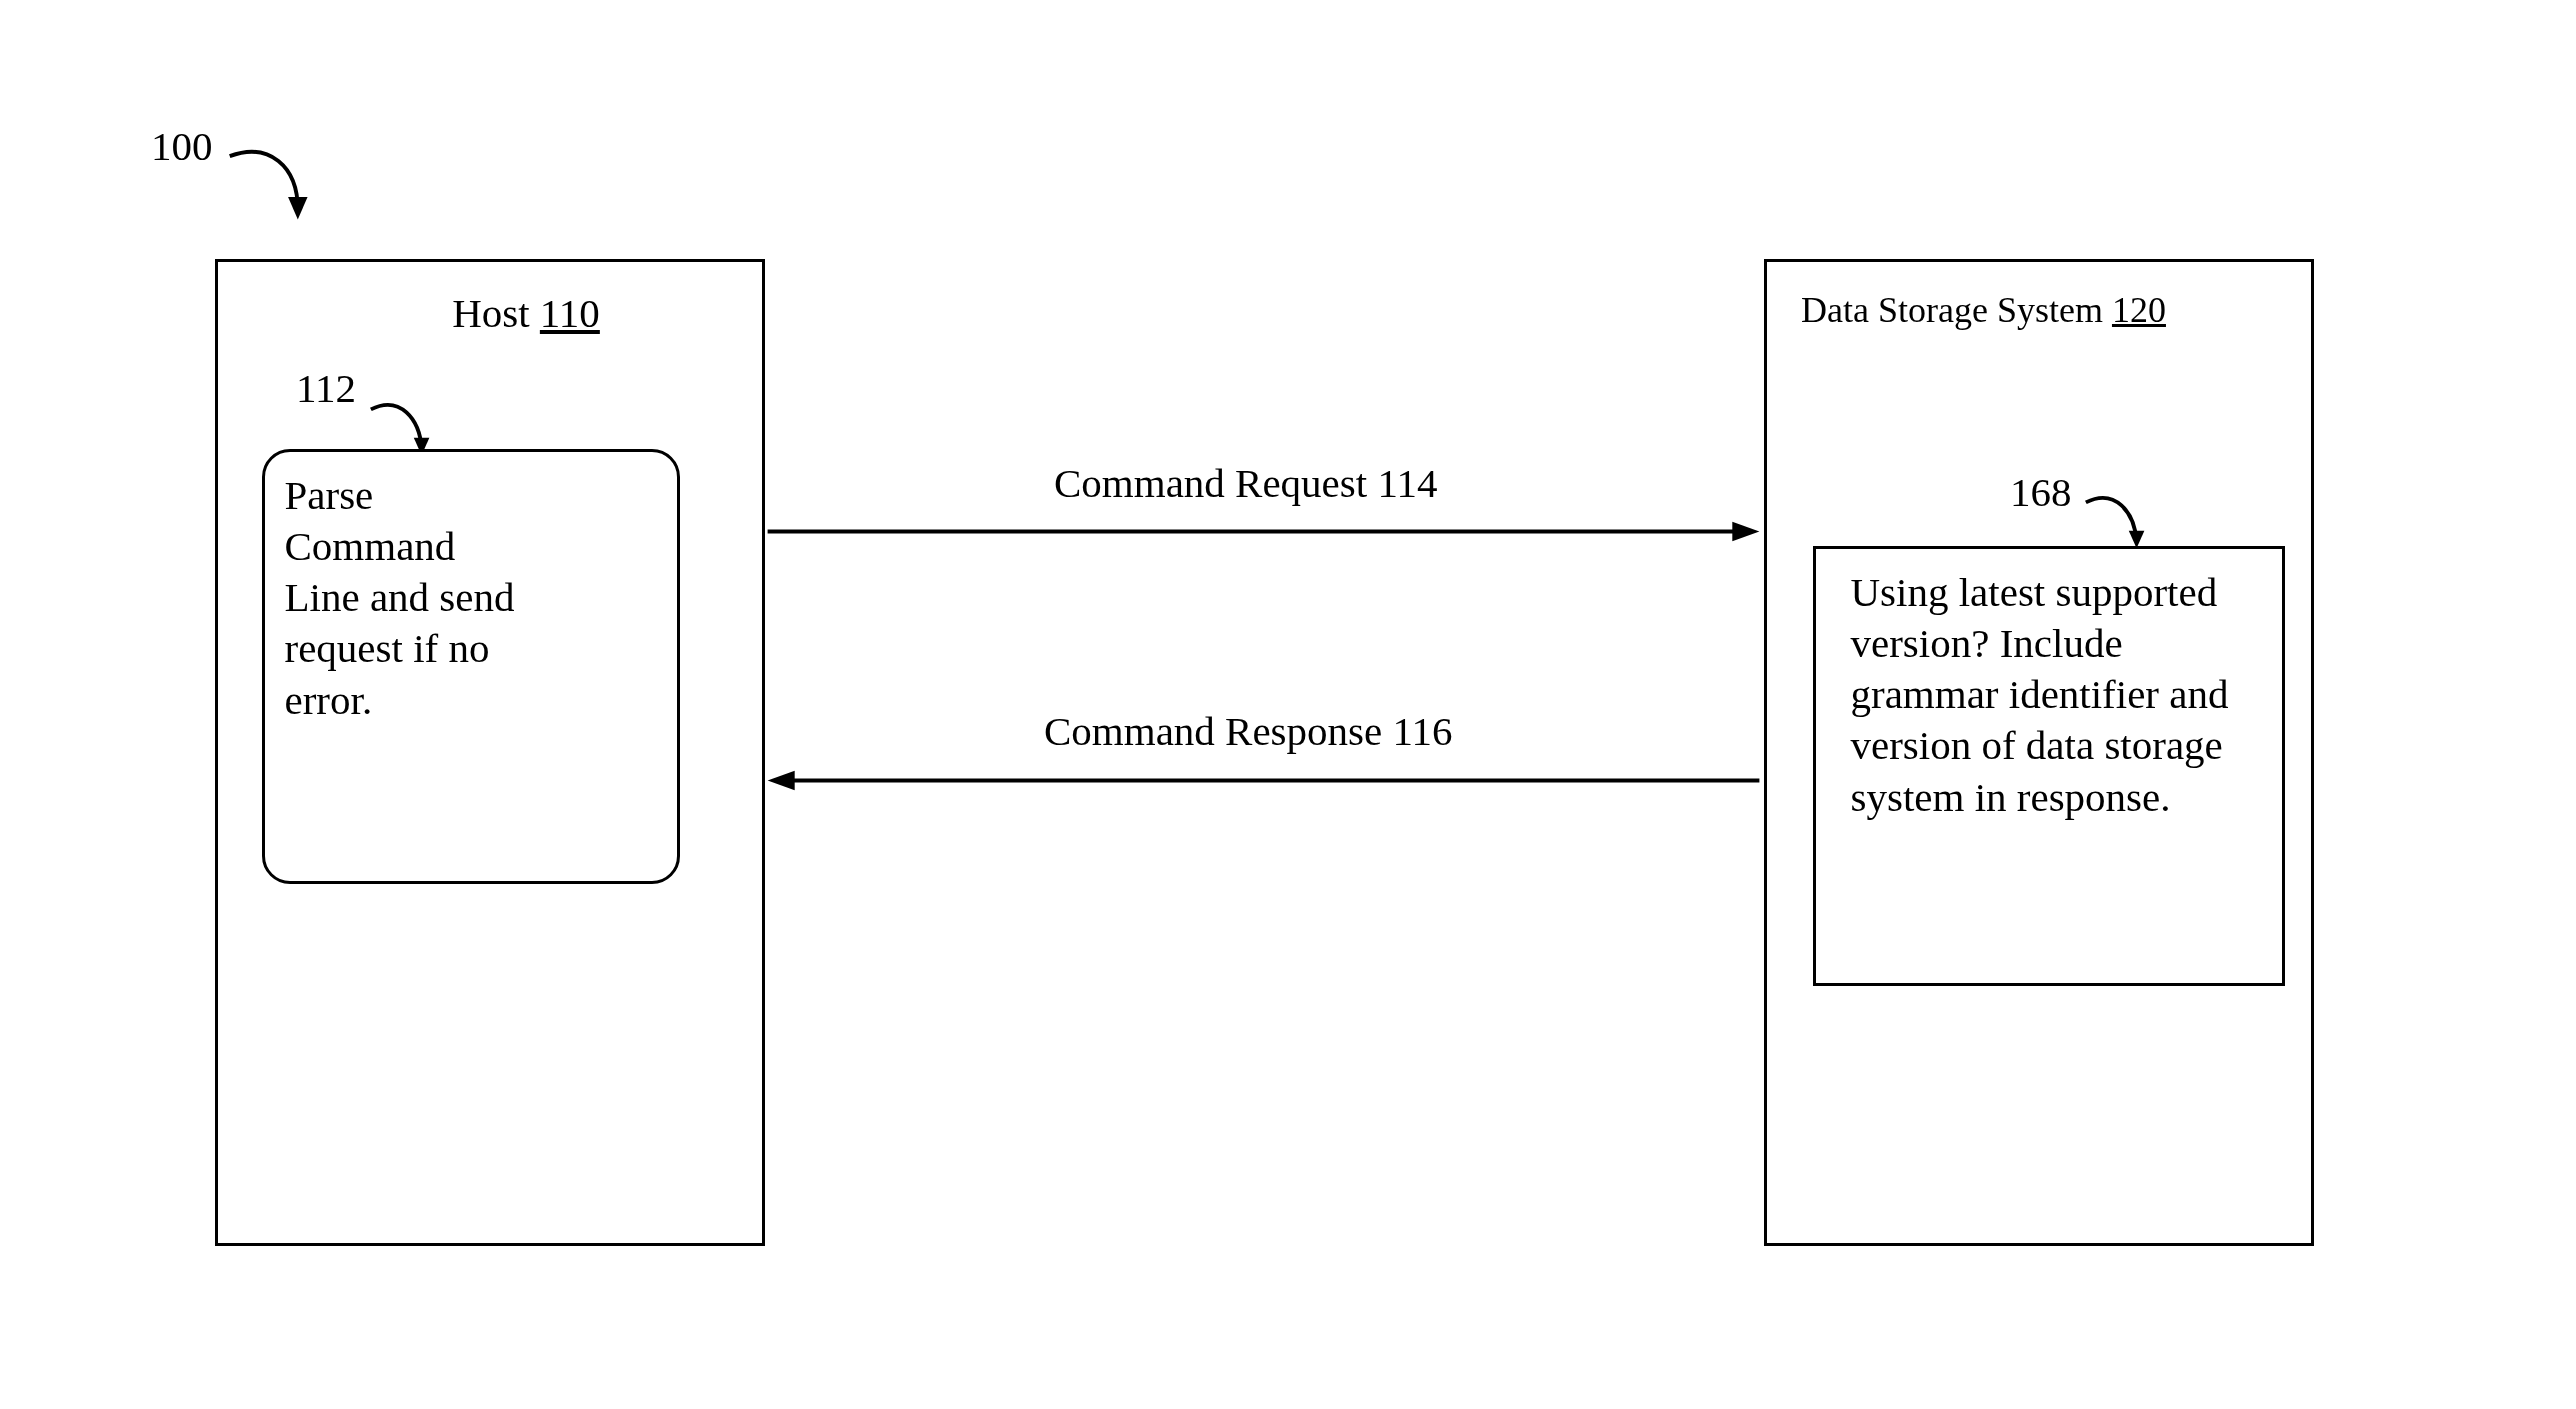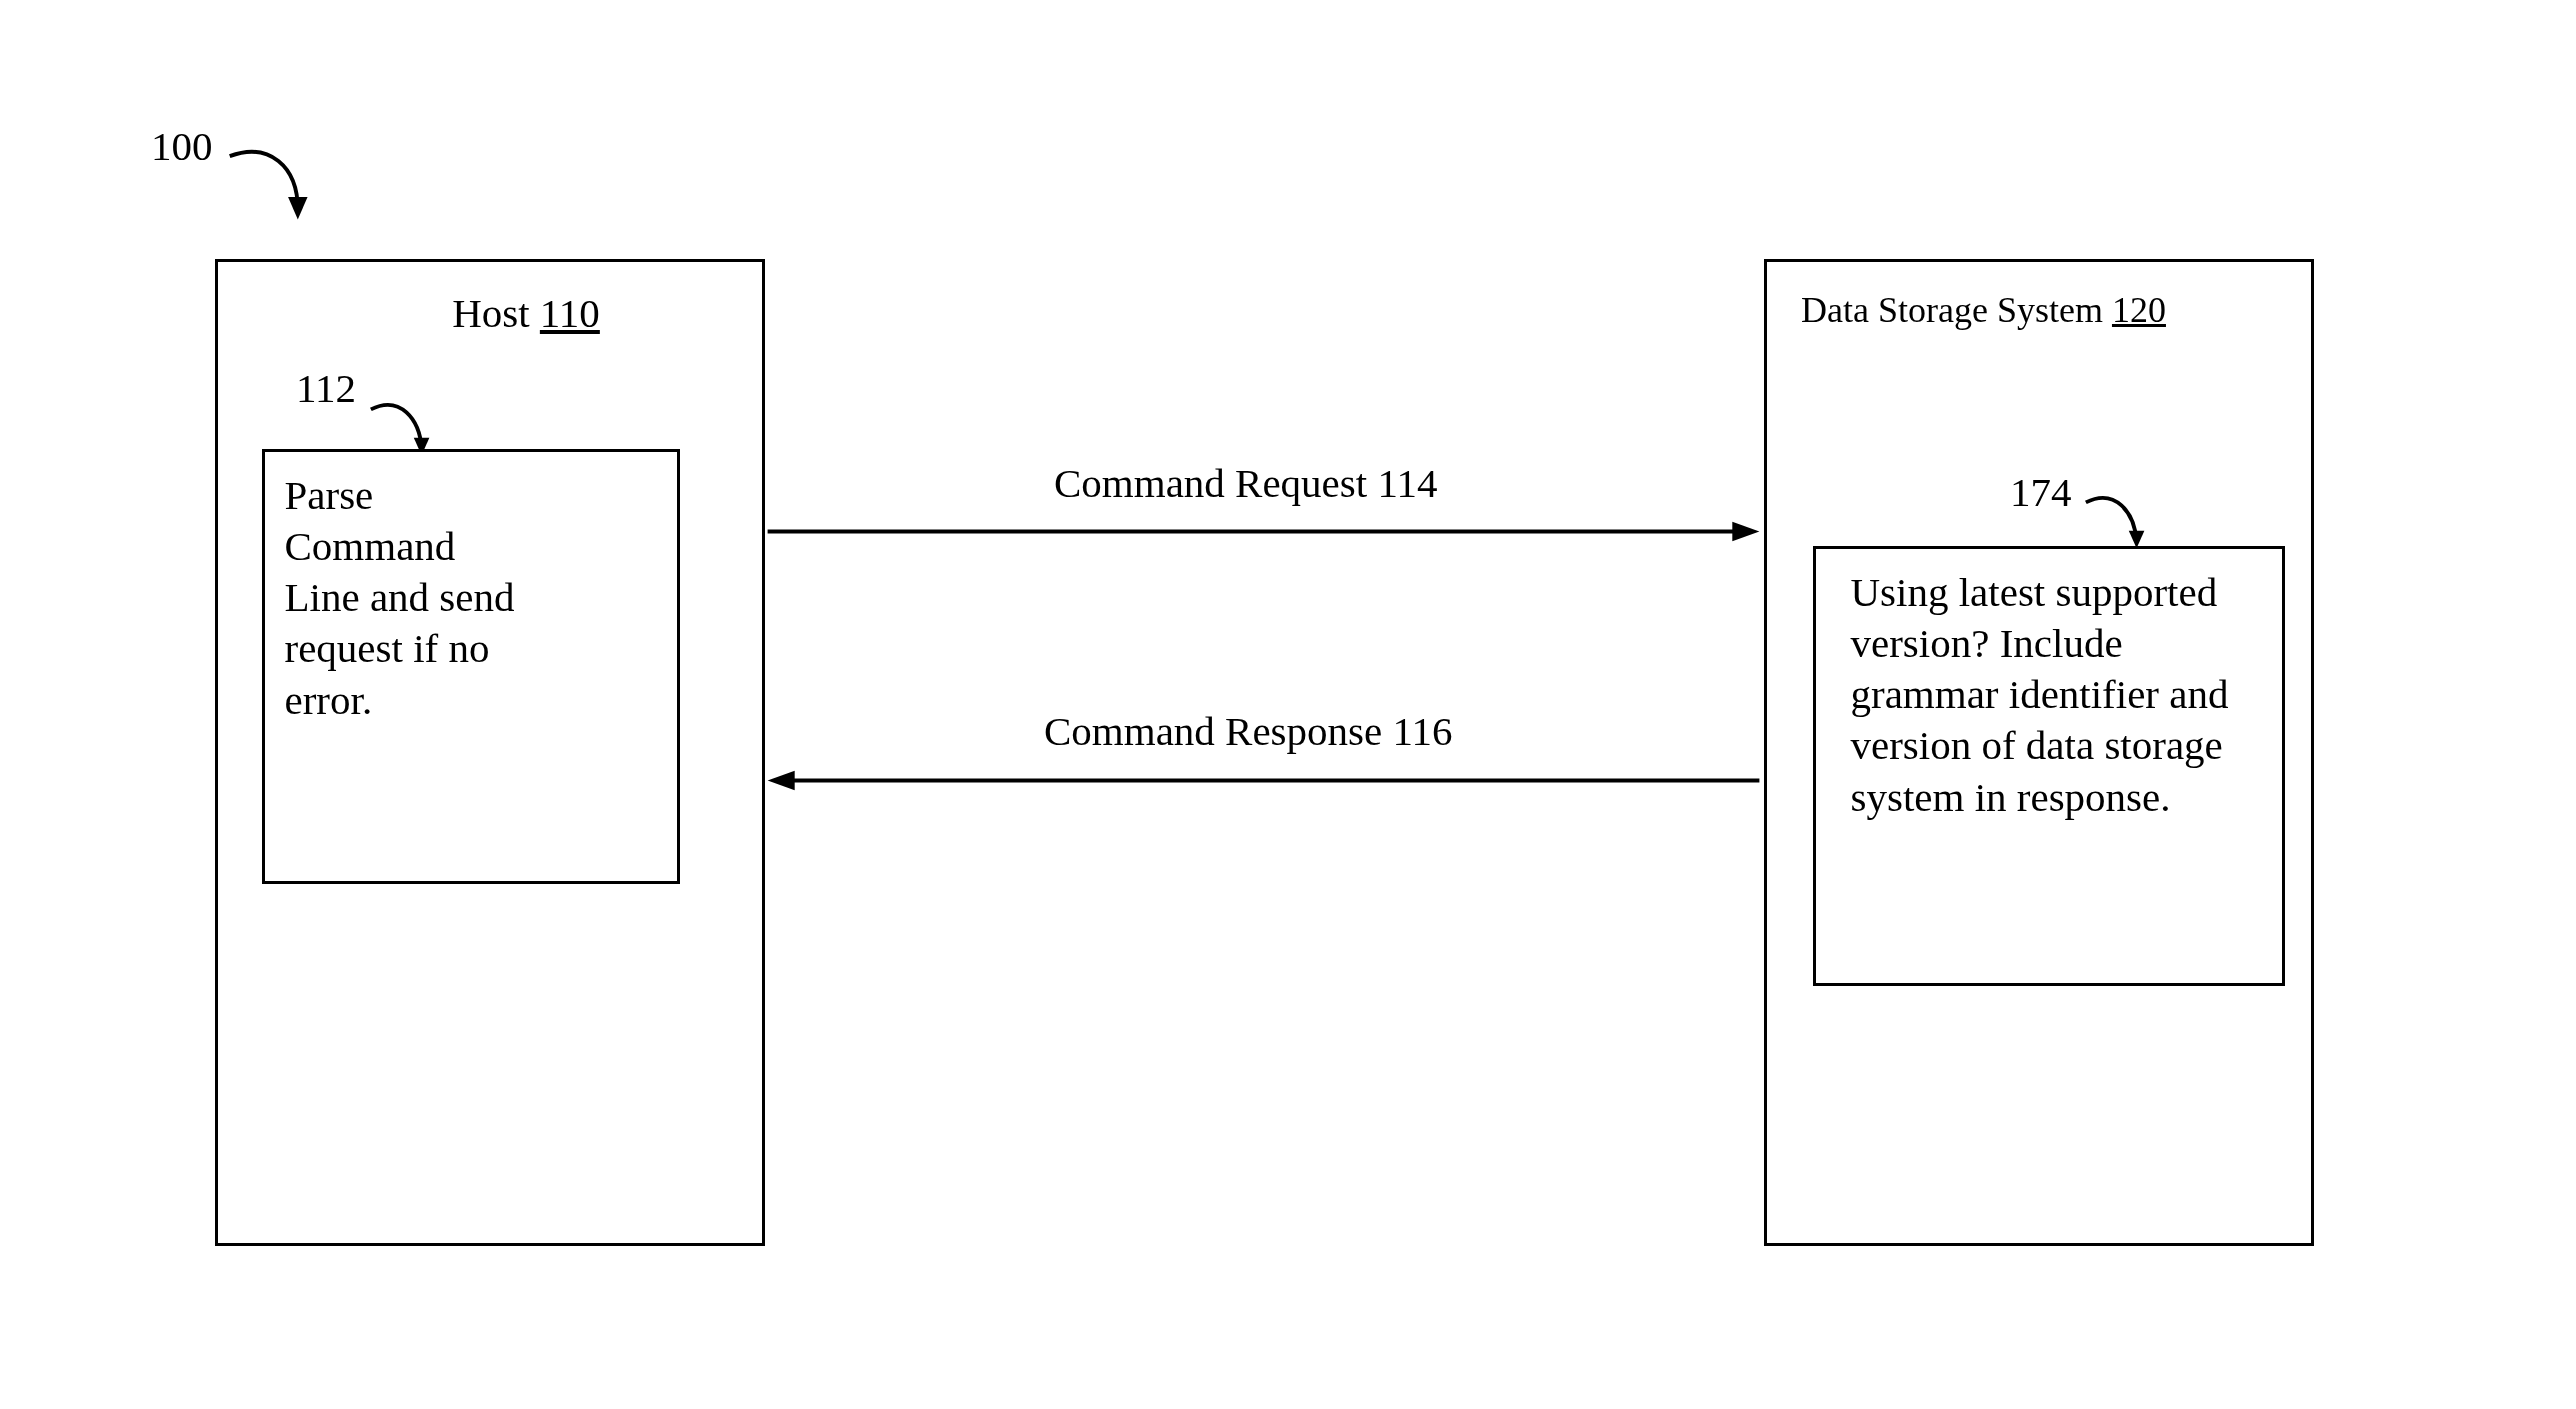--- a/index.html
+++ b/index.html
@@ -55,31 +55,31 @@
       <span>Host </span><span class="underline">110</span>
     </div>
   </div>
 
   <div class="label" style="left:296px; top:364px;text-align:center;">112</div>
   <svg style="position:absolute; left:361px; top:385px;" width="88" height="78" viewBox="0 0 90 80">
     <path d="M 10 25 C 40 10, 60 35, 62 65" stroke="black" stroke-width="4" fill="none"></path>
     <polygon points="62,72 54,54 70,54" fill="black"></polygon>
   </svg>
 
-  <div class="box" style="left:262px; top:449px; width:412px; height:429px;">
+  <div class="box" style="left:262px; top:449px; width:412px; height:429px;border-radius:28px;">
     <div class="inner-text" style="width:249px;">Parse Command Line and send request if no error.</div>
   </div>
 
   <div class="box" style="left:1764px; top:259px; width:544px; height:981px;">
     <div style="position:absolute; left:34px; top:27px; font-size:36px;">
       <span>Data Storage System </span><span class="underline">120</span>
     </div>
   </div>
 
-  <div class="label" style="left:2010px; top:468px;">174</div>
+  <div class="label" style="left:2010px; top:468px;">168</div>
   <svg style="position:absolute; left:2076px; top:478px;" width="88" height="78" viewBox="0 0 90 80">
     <path d="M 10 25 C 40 10, 60 35, 62 65" stroke="black" stroke-width="4" fill="none"></path>
     <polygon points="62,72 54,54 70,54" fill="black"></polygon>
   </svg>
 
   <div class="box" style="left:1813px; top:546px; width:451px; height:434px;padding-left:15px;">
     <div class="inner-text" style="width:410px;">Using latest supported version? Include grammar identifier and version of data storage system in response.</div>
   </div>
 
   <div class="label" style="left:1054px; top:459px;">Command Request 114</div>

